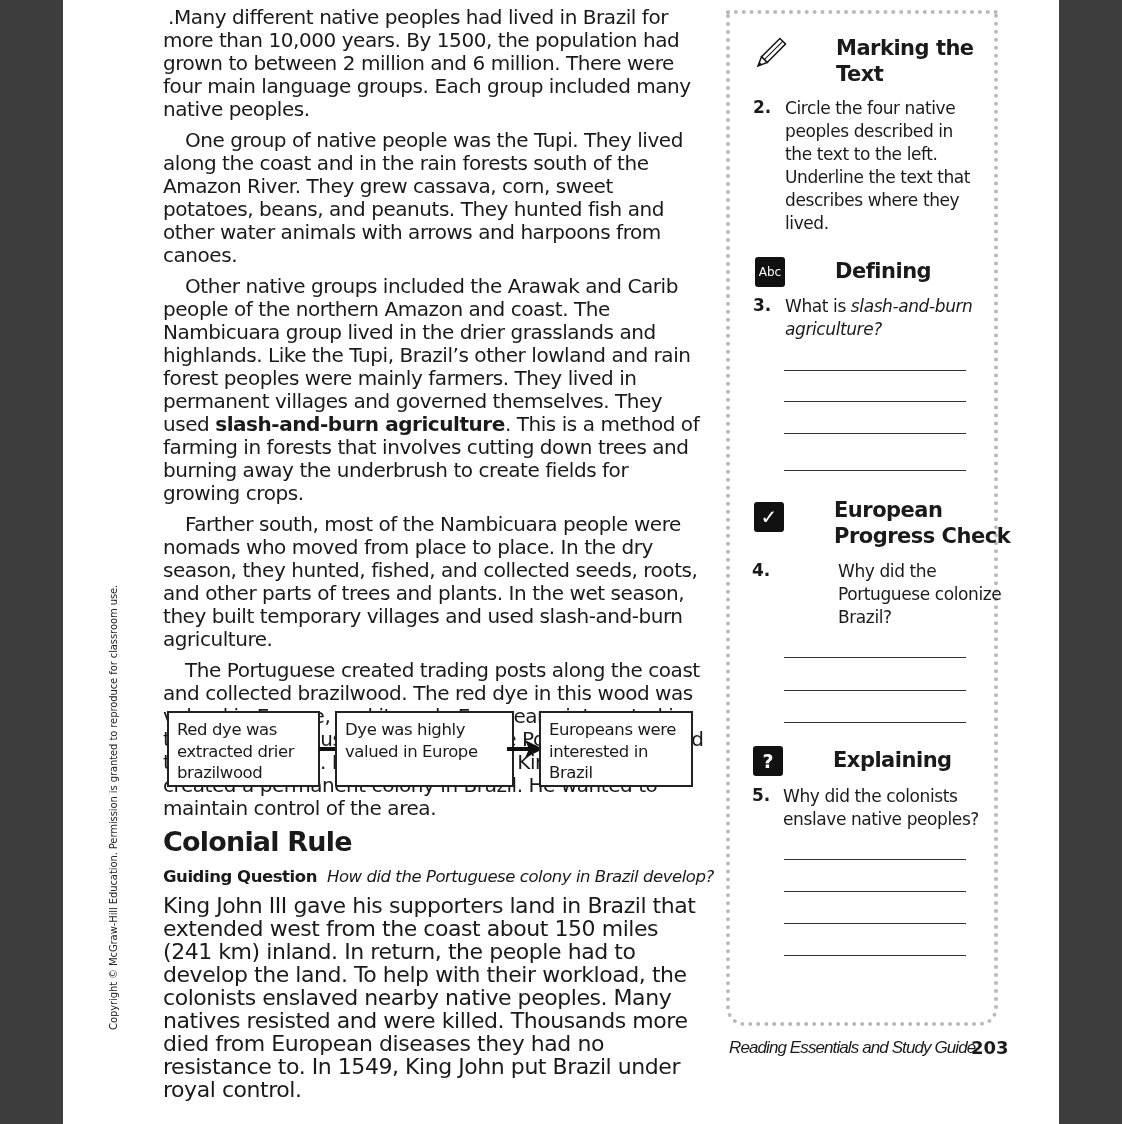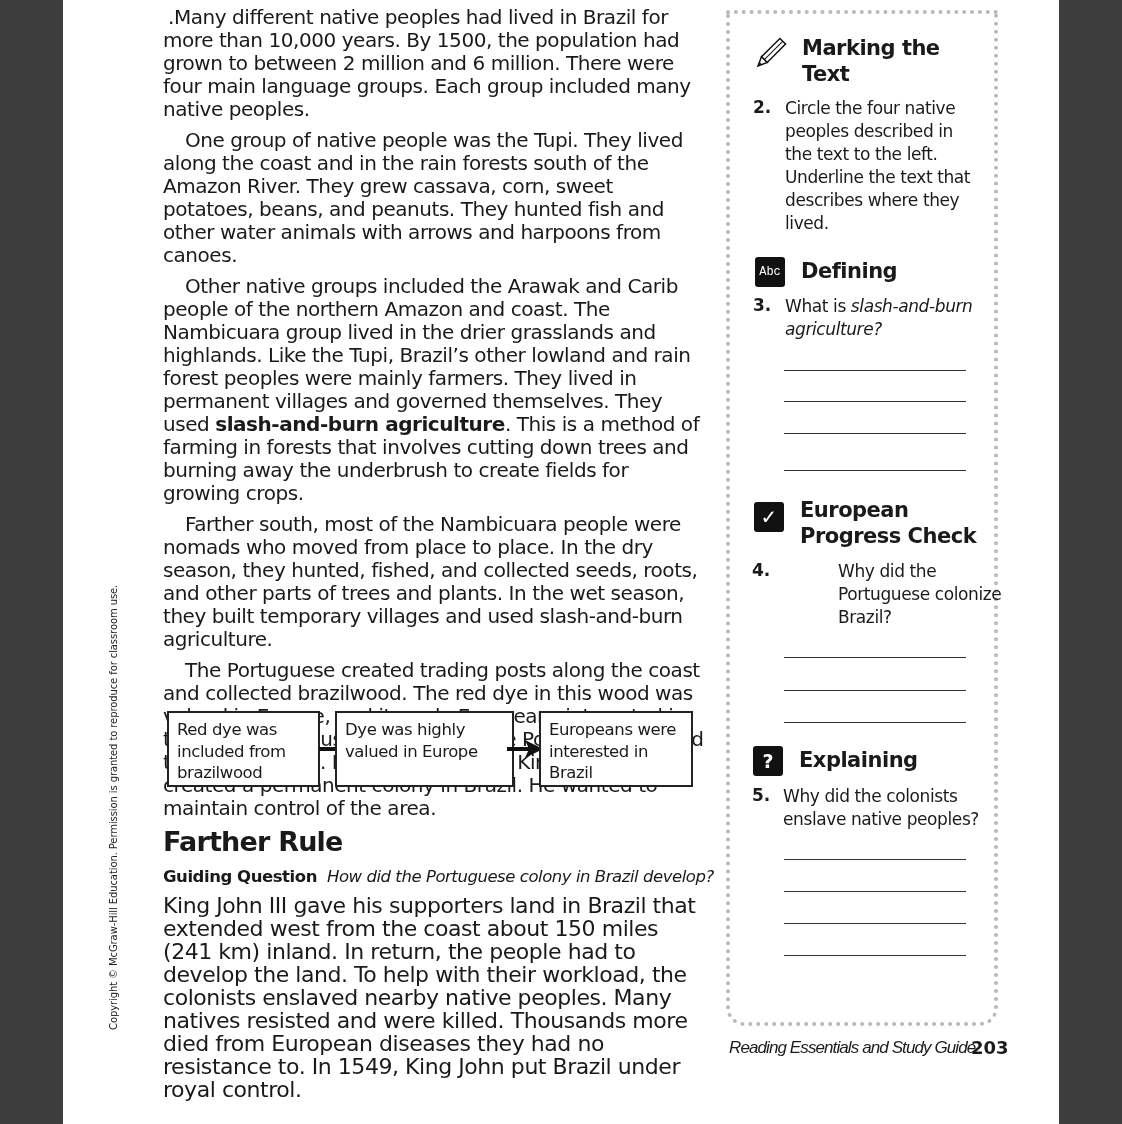--- a/index.html
+++ b/index.html
@@ -52,20 +52,21 @@
       position: absolute; left: 163px; top: 894px; width: 545px;
       font-size: 22px; line-height: 23px; letter-spacing: -0.45px;
     }
     .sidebar {
       position: absolute; left: 726px; top: 10px; width: 272px; height: 1016px;
       border: 4px dotted #b9b9b9; border-radius: 2px 2px 18px 18px; box-sizing: border-box;
     }
     .sb-title {
       position: absolute; font-size: 21px; font-weight: bold; line-height: 26px;
       letter-spacing: -0.5px;
+      margin-left: 34px;
     }
     .sb-icon {
       position: absolute; width: 30px; height: 30px; background: #111; border-radius: 3px;
       color: #fff; display: flex; align-items: center; justify-content: center;
       font-weight: bold;
     }
     .sb-num {
       position: absolute; font-size: 17px; font-weight: bold;
     }
     .sb-q {
@@ -91,34 +92,34 @@
 
 <div class="main">
   <p class="first">.Many different native peoples had lived in Brazil for more than 10,000 years. By 1500, the population had grown to between 2 million and 6 million. There were four main language groups. Each group included many native peoples.</p>
   <p>One group of native people was the Tupi. They lived along the coast and in the rain forests south of the Amazon River. They grew cassava, corn, sweet potatoes, beans, and peanuts. They hunted fish and other water animals with arrows and harpoons from canoes.</p>
   <p><span>Other native groups included the Arawak and Carib people of the northern Amazon and coast. The Nambicuara group lived in the drier grasslands and highlands. Like the Tupi, Brazil’s other lowland and rain forest peoples were mainly farmers. They lived in permanent villages and governed themselves. They used </span><b>slash-and-burn agriculture</b><span>. This is a method of farming in forests that involves cutting down trees and burning away the underbrush to create fields for growing crops.</span></p>
   <p>Farther south, most of the Nambicuara people were nomads who moved from place to place. In the dry season, they hunted, fished, and collected seeds, roots, and other parts of trees and plants. In the wet season, they built temporary villages and used slash-and-burn agriculture.</p>
   <p>The Portuguese created trading posts along the coast and collected brazilwood. The red dye in this wood was valued in Europe, and it made Europeans interested in the region. Because of the trade, the Portuguese named the region Brazil. In 1533, Portugal’s King John III created a permanent colony in Brazil. He wanted to maintain control of the area.</p>
 </div>
 
 <div class="flow">
-  <div class="box" style="left:0; width:153px;">Red dye was included from brazilwood</div>
+  <div class="box" style="left:0; width:153px;">Red dye was extracted drier brazilwood</div>
   <svg class="arrow" style="left:152px;" viewBox="0 0 36 20">
     <rect x="0" y="8" width="22" height="4" fill="#111"></rect>
     <polygon points="18,1 36,10 18,19 22,10" fill="#111"></polygon>
   </svg>
   <div class="box" style="left:168px; width:179px;">Dye was highly valued in Europe</div>
   <svg class="arrow" style="left:340px;" viewBox="0 0 36 20">
     <rect x="0" y="8" width="22" height="4" fill="#111"></rect>
     <polygon points="18,1 36,10 18,19 22,10" fill="#111"></polygon>
   </svg>
   <div class="box" style="left:372px; width:154px;">Europeans were interested in Brazil</div>
 </div>
 
-<div class="section-head">Farther Rule</div>
+<div class="section-head">Colonial Rule</div>
 <div class="guiding">
   <span class="gq-label">Guiding Question</span><span class="gq-text">How did the Portuguese colony in Brazil develop?</span>
 </div>
 <div class="colonial">King John III gave his supporters land in Brazil that extended west from the coast about 150 miles (241 km) inland. In return, the people had to develop the land. To help with their workload, the colonists enslaved nearby native peoples. Many natives resisted and were killed. Thousands more died from European diseases they had no resistance to. In 1549, King John put Brazil under royal control.</div>
 
 <div class="sidebar"></div>
 
 <svg style="position:absolute; left:752px; top:36px; width:36px; height:36px;" viewBox="0 0 36 36">
   <g transform="rotate(45 18 18)">
     <rect x="14" y="0" width="8" height="26" fill="#fff" stroke="#111" stroke-width="1.5"></rect>
@@ -127,21 +128,21 @@
     <polygon points="16.5,31 19.5,31 18,35" fill="#111"></polygon>
   </g>
 </svg>
 <div class="sb-title" style="left:802px; top:35px;">
   <div>Marking the</div>
   <div>Text</div>
 </div>
 <div class="sb-num" style="left:753px; top:97px;">2.</div>
 <div class="sb-q" style="left:785px; top:97px; width:190px;">Circle the four native peoples described in the text to the left. Underline the text that describes where they lived.</div>
 
-<div class="sb-icon" style="left:755px; top:257px; font-size:12px; font-weight:normal;font-family:Liberation Mono, monospace;">Abc</div>
+<div class="sb-icon" style="left:755px; top:257px; font-size:12px; font-weight:normal;">Abc</div>
 <div class="sb-title" style="left:801px; top:258px;text-align:right;">Defining</div>
 <div class="sb-num" style="left:753px; top:295px;">3.</div>
 <div class="sb-q" style="left:785px; top:295px; width:190px;">
   <span>What is </span><i>slash-and-burn agriculture?</i>
 </div>
 <div class="answer-line" style="top:370px;"></div>
 <div class="answer-line" style="top:401px;"></div>
 <div class="answer-line" style="top:433px;"></div>
 <div class="answer-line" style="top:470px;"></div>
 

